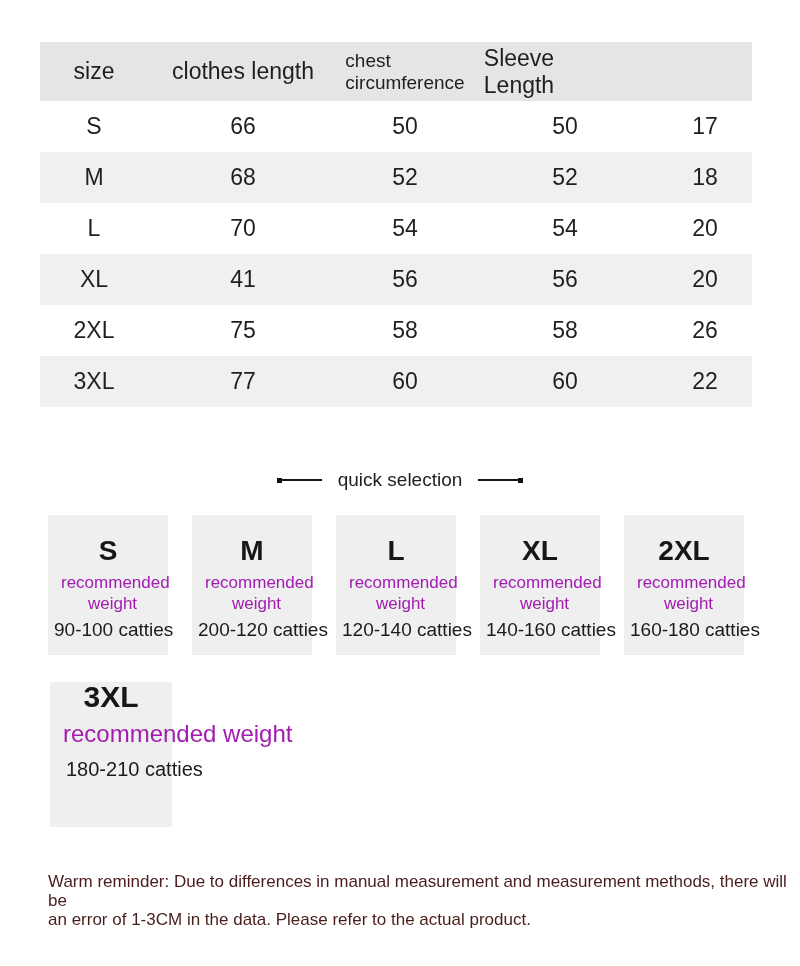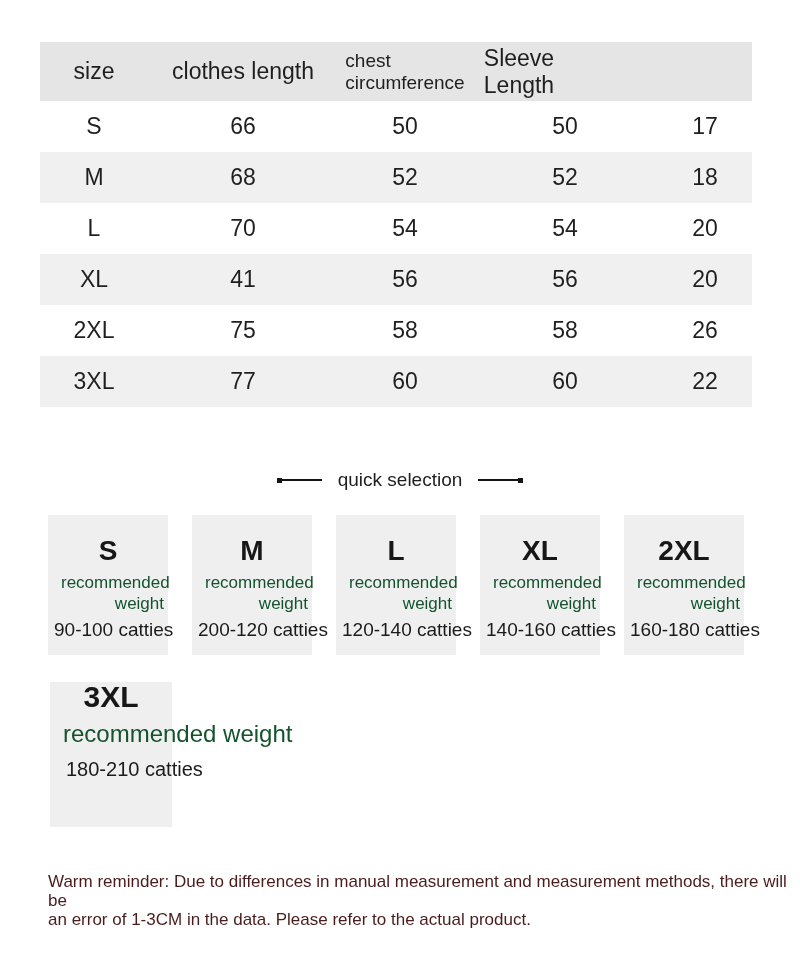--- a/index.html
+++ b/index.html
@@ -59,22 +59,22 @@
   }
   .opt-size {
     margin-top: 22px;
     text-align: center;
     font-size: 28px; font-weight: bold; line-height: 28px;
     color: #171717;
   }
   .opt-label {
     margin: 7px 4px 0 13px;
     font-size: 17px; line-height: 21px;
-    text-align: right;
-    color: #14532d;
+    text-align: center;
+    color: #a21caf;
   }
   .opt-weight {
     margin: 5px 0 0 6px;
     font-size: 19px; line-height: 22px;
     text-align: left;
     white-space: nowrap;
     color: #1b1b1b;
   }
 
   

